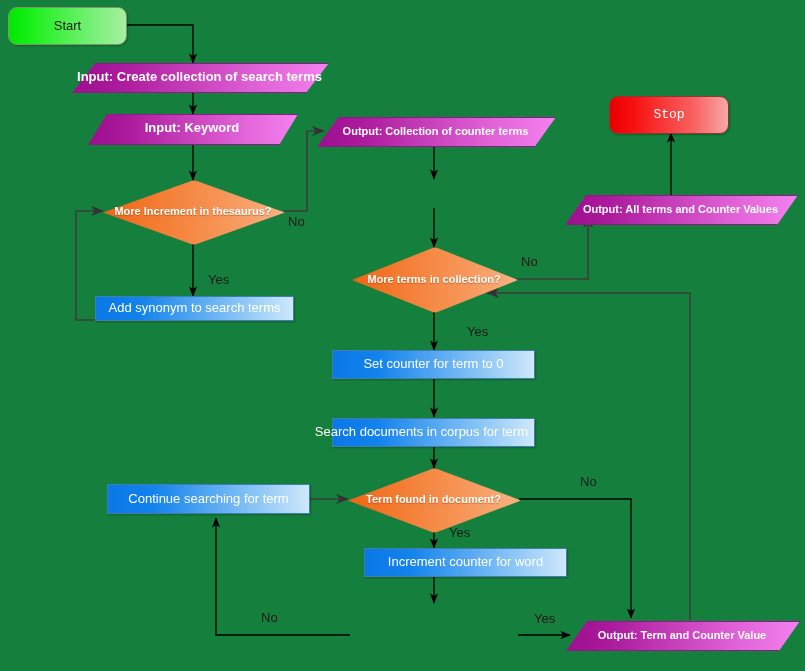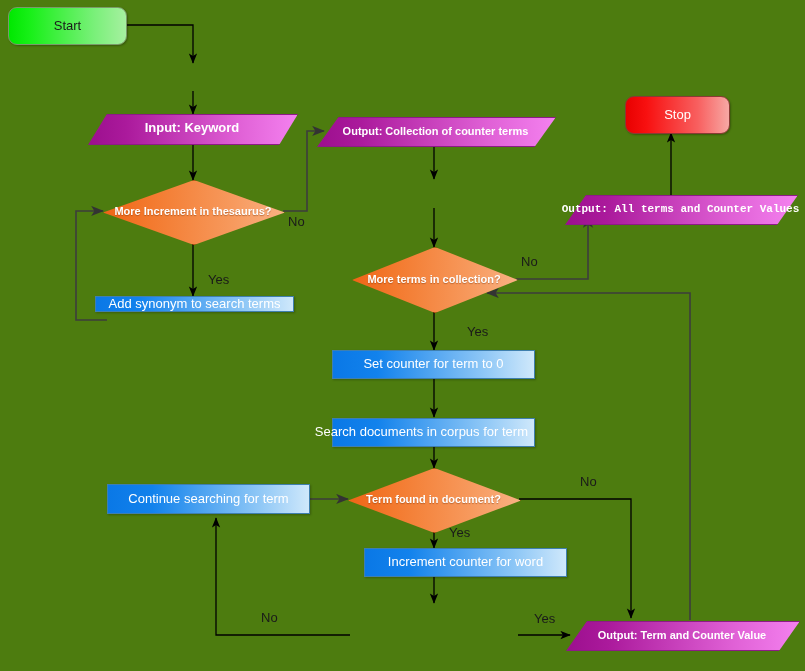--- a/index.html
+++ b/index.html
@@ -7,21 +7,21 @@
     padding: 0;
     background: #ffffff;
   }
   body {
     font-family: "Liberation Sans", sans-serif;
   }
   #canvas {
     position: relative;
     width: 805px;
     height: 671px;
-    background: #4d7c0f;
+    background: #15803d;
     overflow: hidden;
   }
   #wires {
     position: absolute;
     left: 0; top: 0;
     width: 805px;
     height: 671px;
     pointer-events: none;
   }
   .node {
@@ -195,32 +195,36 @@
       <path d="M518,635 L570,635" marker-end="url(#arrowBlack)"></path>
 
       <path d="M350,635 L216,635 L216,518" marker-end="url(#arrowBlack)"></path>
     </g>
   </svg>
 
   <div class="node terminator start" style="left:8px; top:7px; width:119px; height:38px;">
     <span class="lbl">Start</span>
   </div>
 
+  <div class="node data big" style="left:72px; top:63px; width:255px; height:28px;">
+    <span class="par"></span>
+    <span class="lbl">Input: Create collection of search terms</span>
+  </div>
 
   <div class="node data big" style="left:88px; top:114px; width:208px; height:29px;">
     <span class="par"></span>
     <span class="lbl">Input: Keyword</span>
   </div>
 
   <div class="node decision" style="left:103px; top:180px; width:180px; height:63px;">
     <span class="dia"></span>
     <span class="lbl">More Increment in thesaurus?</span>
   </div>
 
-  <div class="node process" style="left:95px; top:296px; width:199px; height:16px;">
+  <div class="node process" style="left:95px; top:296px; width:199px; height:25px;">
     <span class="lbl">Add synonym to search terms</span>
   </div>
 
   <div class="node data" style="left:317px; top:117px; width:237px; height:28px;">
     <span class="par"></span>
     <span class="lbl">Output: Collection of counter terms</span>
   </div>
 
 
   <div class="node decision" style="left:352px; top:247px; width:164px; height:64px;">
@@ -248,26 +252,26 @@
   <div class="node process" style="left:332px; top:548px; width:203px; height:29px;margin-left:32px;">
     <span class="lbl">Increment counter for word</span>
   </div>
 
 
   <div class="node data" style="left:566px; top:621px; width:232px; height:28px;">
     <span class="par"></span>
     <span class="lbl">Output: Term and Counter Value</span>
   </div>
 
-  <div class="node data" style="left:565px; top:195px; width:231px; height:28px;font-family:Liberation Mono, monospace;">
+  <div class="node data" style="left:565px; top:195px; width:231px; height:28px;">
     <span class="par"></span>
     <span class="lbl">Output: All terms and Counter Values</span>
   </div>
 
-  <div class="node terminator stop" style="left:625px; top:96px; width:105px; height:38px;">
+  <div class="node terminator stop" style="left:609px; top:96px; width:120px; height:38px;font-family:Liberation Mono, monospace;">
     <span class="lbl">Stop</span>
   </div>
 
   <span class="edge-label" style="left:288px; top:214px;">No</span>
 
   <span class="edge-label" style="left:208px; top:272px;">Yes</span>
 
   <span class="edge-label" style="left:521px; top:254px;">No</span>
 
   <span class="edge-label" style="left:467px; top:324px;">Yes</span>

